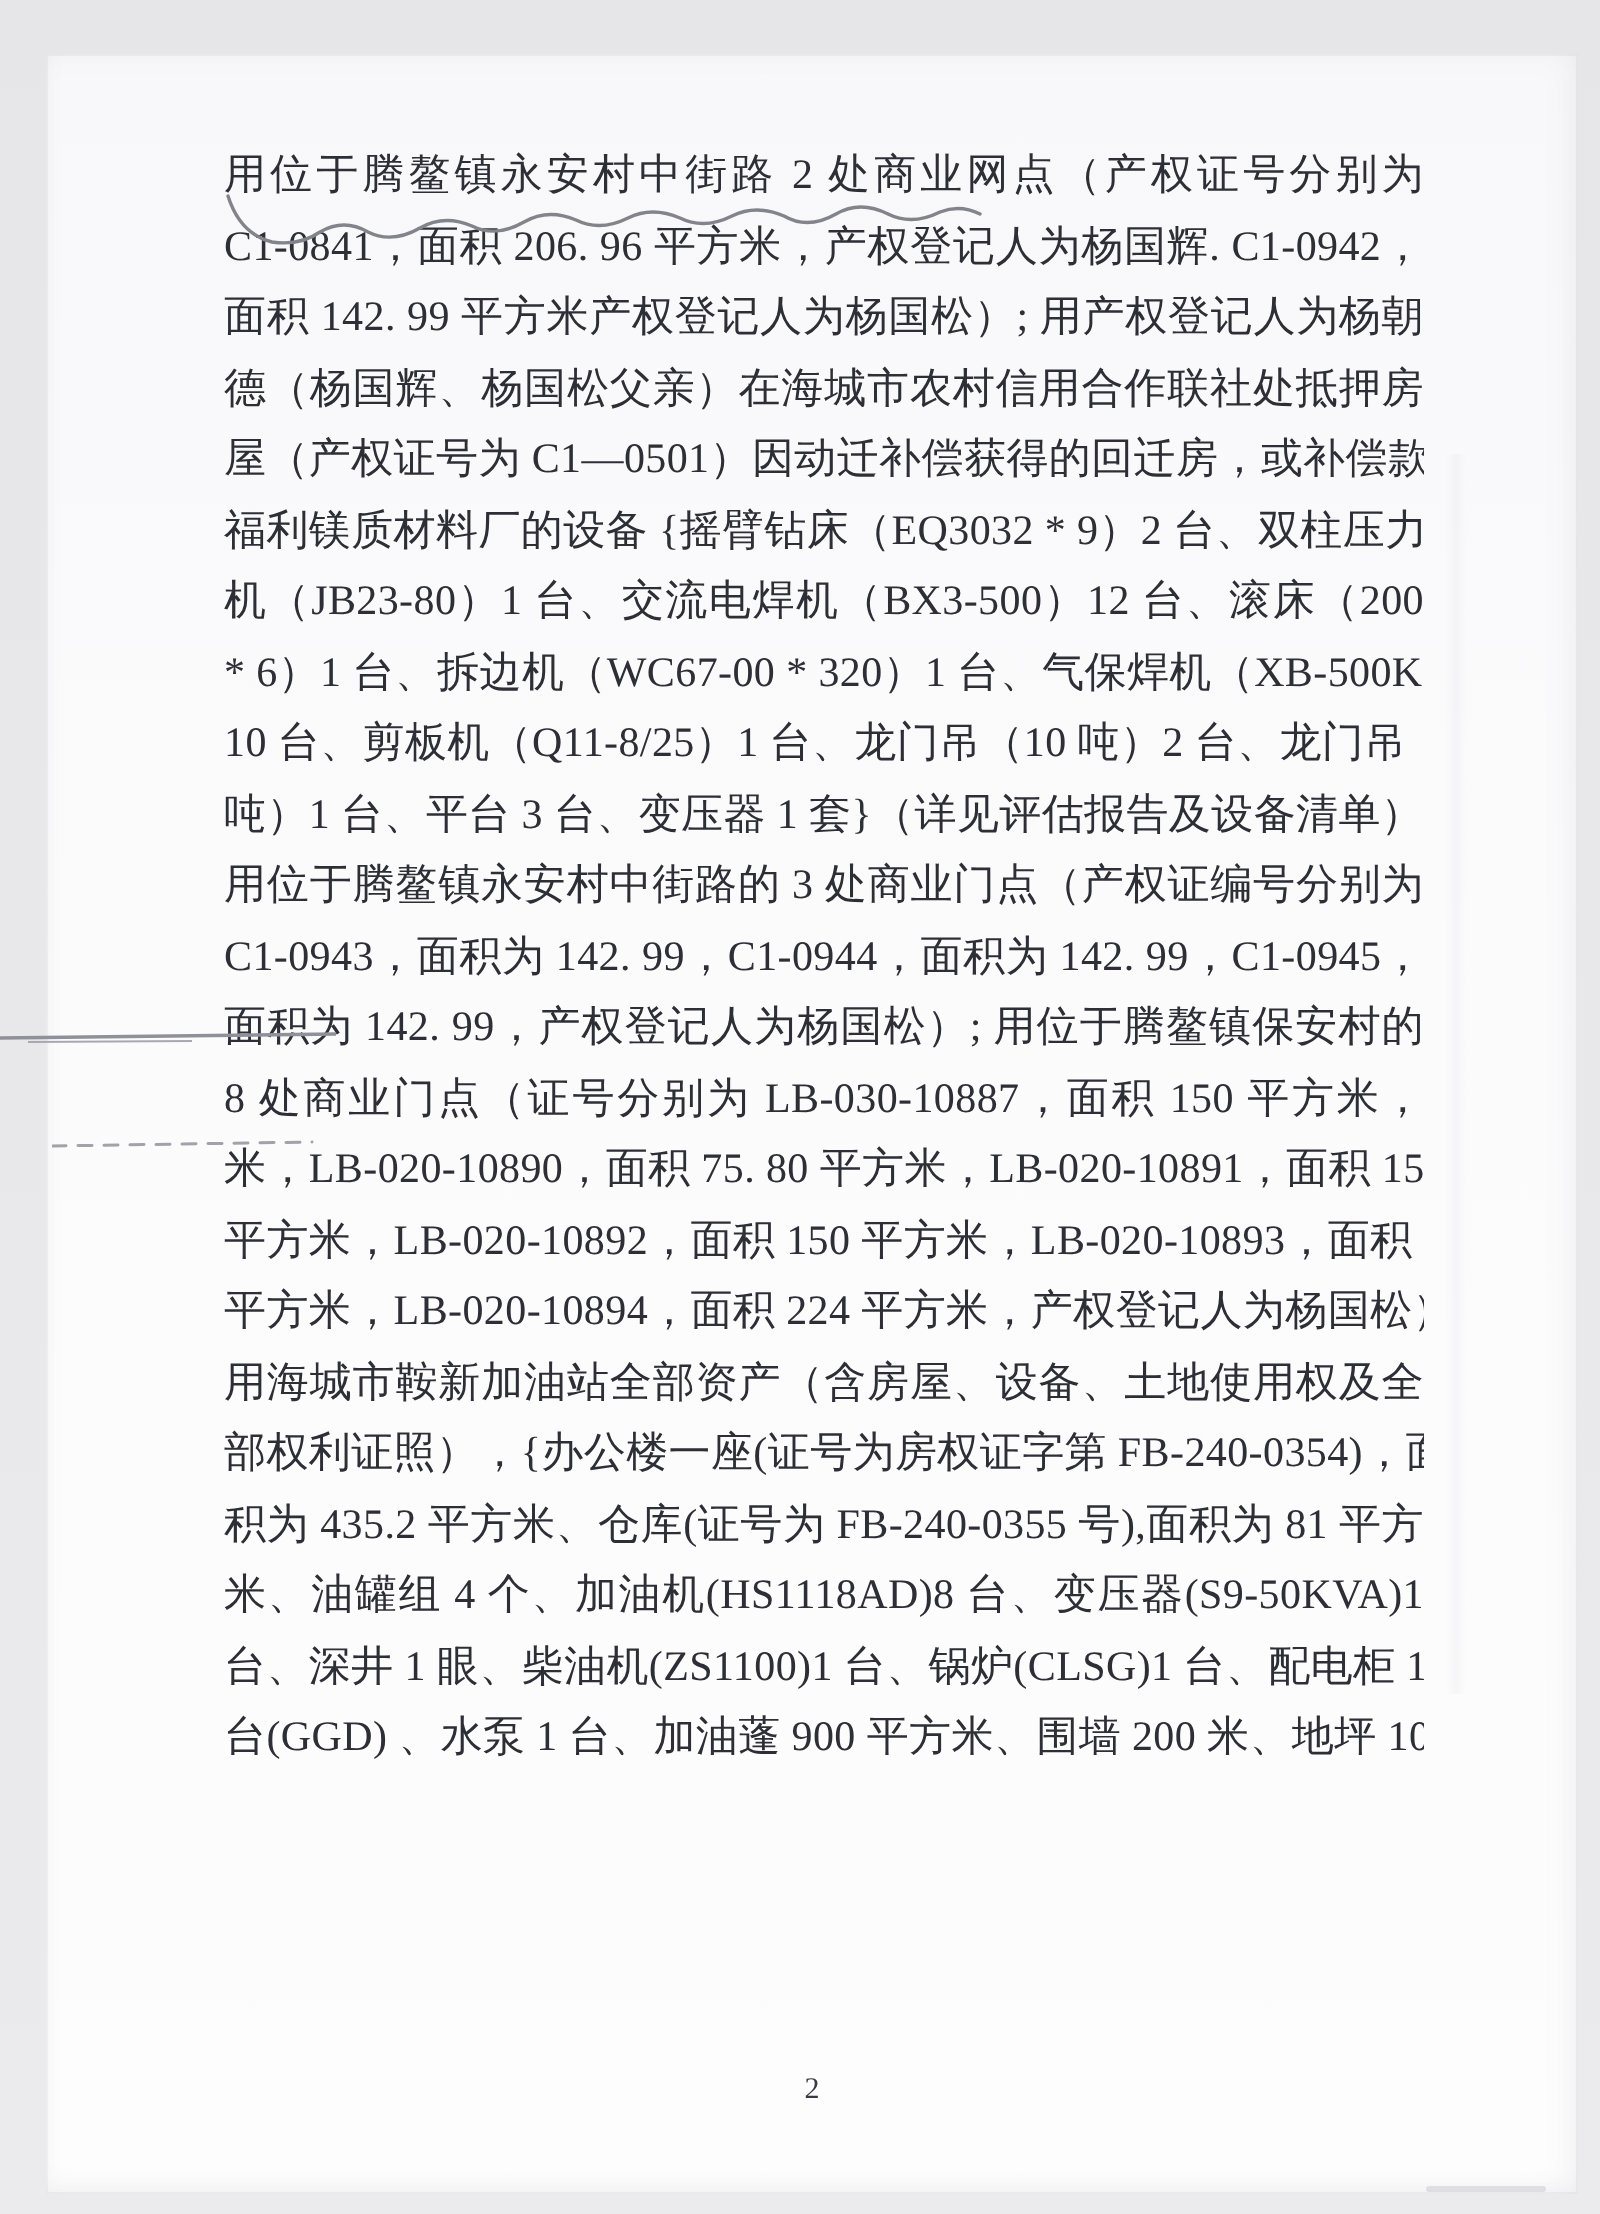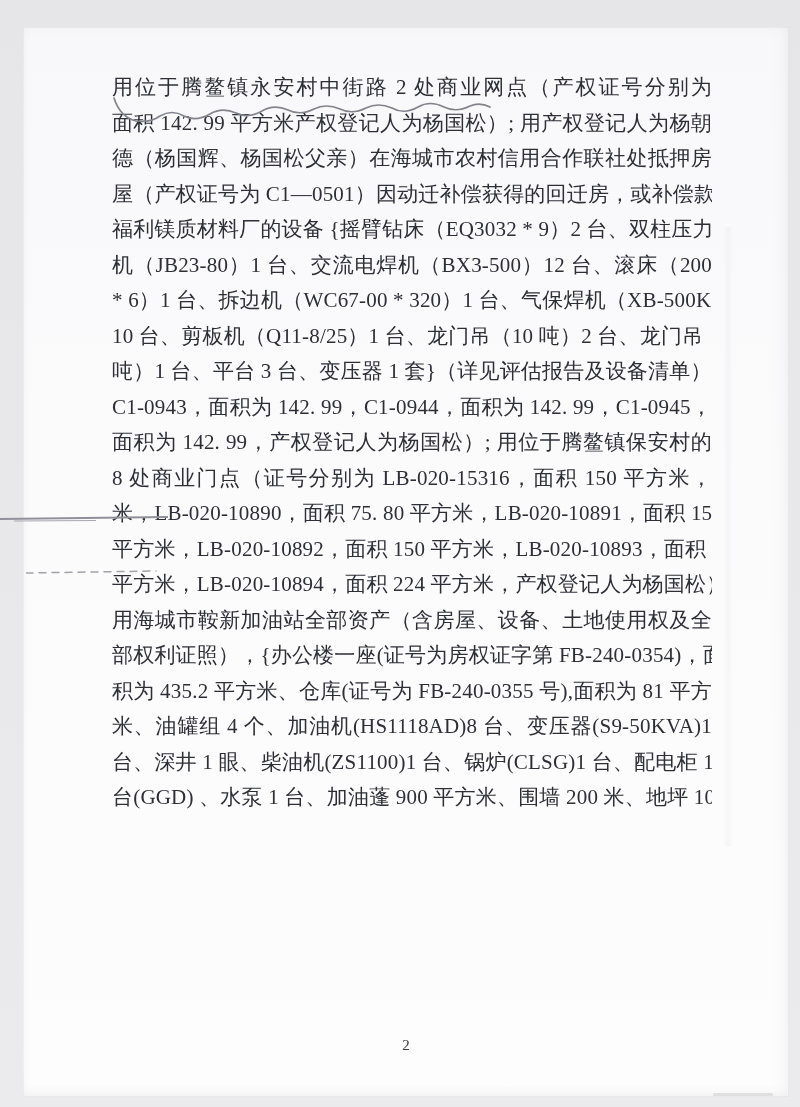--- a/index.html
+++ b/index.html
@@ -92,31 +92,33 @@
   }
 </style>
 </head>
 <body>
 
 <div class="scan-wrap">
   <div class="paper">
 
     <div class="textblock">
       <div class="line">用位于腾鳌镇永安村中街路 2 处商业网点（产权证号分别为</div>
+      <div class="line">C1-0841，面积 206. 96 平方米，产权登记人为杨国辉. C1-0942，</div>
       <div class="line">面积 142. 99 平方米产权登记人为杨国松）; 用产权登记人为杨朝</div>
       <div class="line">德（杨国辉、杨国松父亲）在海城市农村信用合作联社处抵押房</div>
       <div class="line">屋（产权证号为 C1—0501）因动迁补偿获得的回迁房，或补偿款</div>
       <div class="line">福利镁质材料厂的设备 {摇臂钻床（EQ3032 * 9）2 台、双柱压力</div>
       <div class="line">机（JB23-80）1 台、交流电焊机（BX3-500）12 台、滚床（200</div>
       <div class="line">* 6）1 台、拆边机（WC67-00 * 320）1 台、气保焊机（XB-500K）</div>
       <div class="line">10 台、剪板机（Q11-8/25）1 台、龙门吊（10 吨）2 台、龙门吊（5</div>
       <div class="line">吨）1 台、平台 3 台、变压器 1 套}（详见评估报告及设备清单）;</div>
+      <div class="line">用位于腾鳌镇永安村中街路的 3 处商业门点（产权证编号分别为</div>
       <div class="line">C1-0943，面积为 142. 99，C1-0944，面积为 142. 99，C1-0945，</div>
       <div class="line">面积为 142. 99，产权登记人为杨国松）; 用位于腾鳌镇保安村的</div>
-      <div class="line">8 处商业门点（证号分别为 LB-020-15316，面积 150 平方米，</div>
+      <div class="line">8 处商业门点（证号分别为 LB-030-10887，面积 150 平方米，</div>
       <div class="line">米，LB-020-10890，面积 75. 80 平方米，LB-020-10891，面积 150</div>
       <div class="line">平方米，LB-020-10892，面积 150 平方米，LB-020-10893，面积 150</div>
       <div class="line">平方米，LB-020-10894，面积 224 平方米，产权登记人为杨国松）;</div>
       <div class="line">用海城市鞍新加油站全部资产（含房屋、设备、土地使用权及全</div>
       <div class="line">部权利证照），{办公楼一座(证号为房权证字第 FB-240-0354)，面</div>
       <div class="line">积为 435.2 平方米、仓库(证号为 FB-240-0355 号),面积为 81 平方</div>
       <div class="line">米、油罐组 4 个、加油机(HS1118AD)8 台、变压器(S9-50KVA)1</div>
       <div class="line">台、深井 1 眼、柴油机(ZS1100)1 台、锅炉(CLSG)1 台、配电柜 1</div>
       <div class="line">台(GGD) 、水泵 1 台、加油蓬 900 平方米、围墙 200 米、地坪 1000</div>
     </div>

